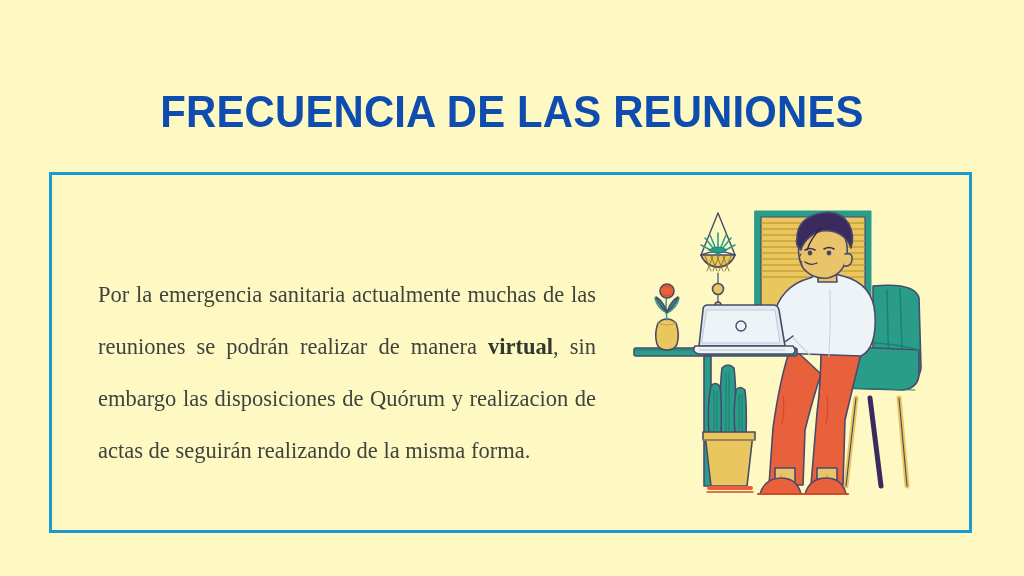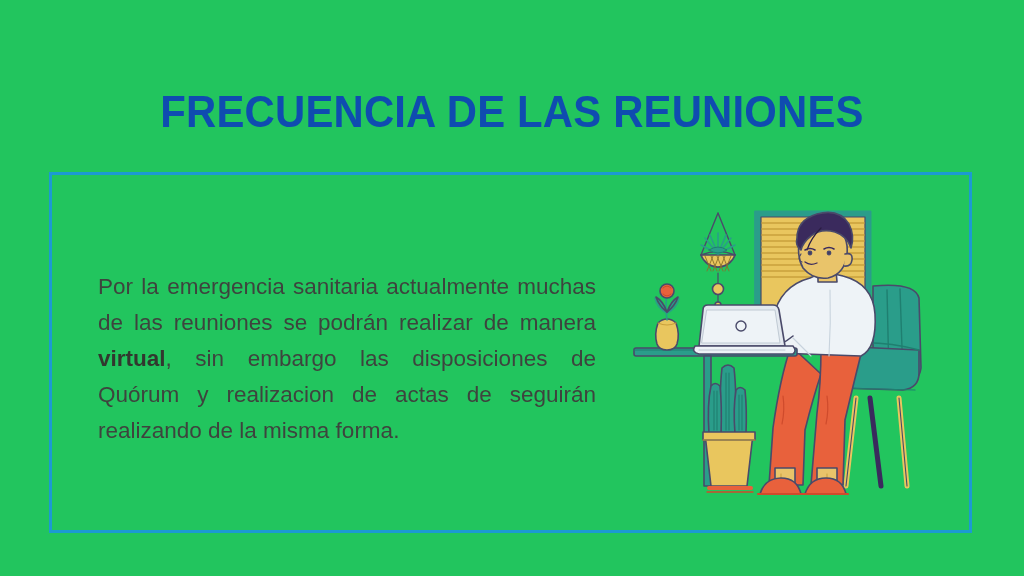--- a/index.html
+++ b/index.html
@@ -11,21 +11,21 @@
     height: 576px;
     background: #f2f4f5;
     font-family: "Liberation Sans", sans-serif;
     overflow: hidden;
     position: relative;
   }
 
   .slide {
     position: absolute;
     inset: 0;
-    background: #22c55e;
+    background: #fef9c3;
   }
 
   
   .slide-title {
     position: absolute;
     top: 58px;
     left: 0;
     width: 1024px;
     text-align: center;
     color: #0f4cb0;
@@ -51,23 +51,23 @@
     background: transparent;
   }
 
   
   .body-copy {
     position: absolute;
     left: 98px;
     top: 246px;
     width: 498px;
     color: #3e433e;
-    font-family: Liberation Sans, sans-serif;
+    font-family: Liberation Serif, serif;
     font-size: 22.5px;
-    line-height: 36px;
+    line-height: 52px;
     text-align: justify;
     text-justify: inter-word;
   }
   .body-copy b { font-weight: bold; color: #32372f; }
 
   
   .illustration {
     position: absolute;
     left: 625px;
     top: 198px;

